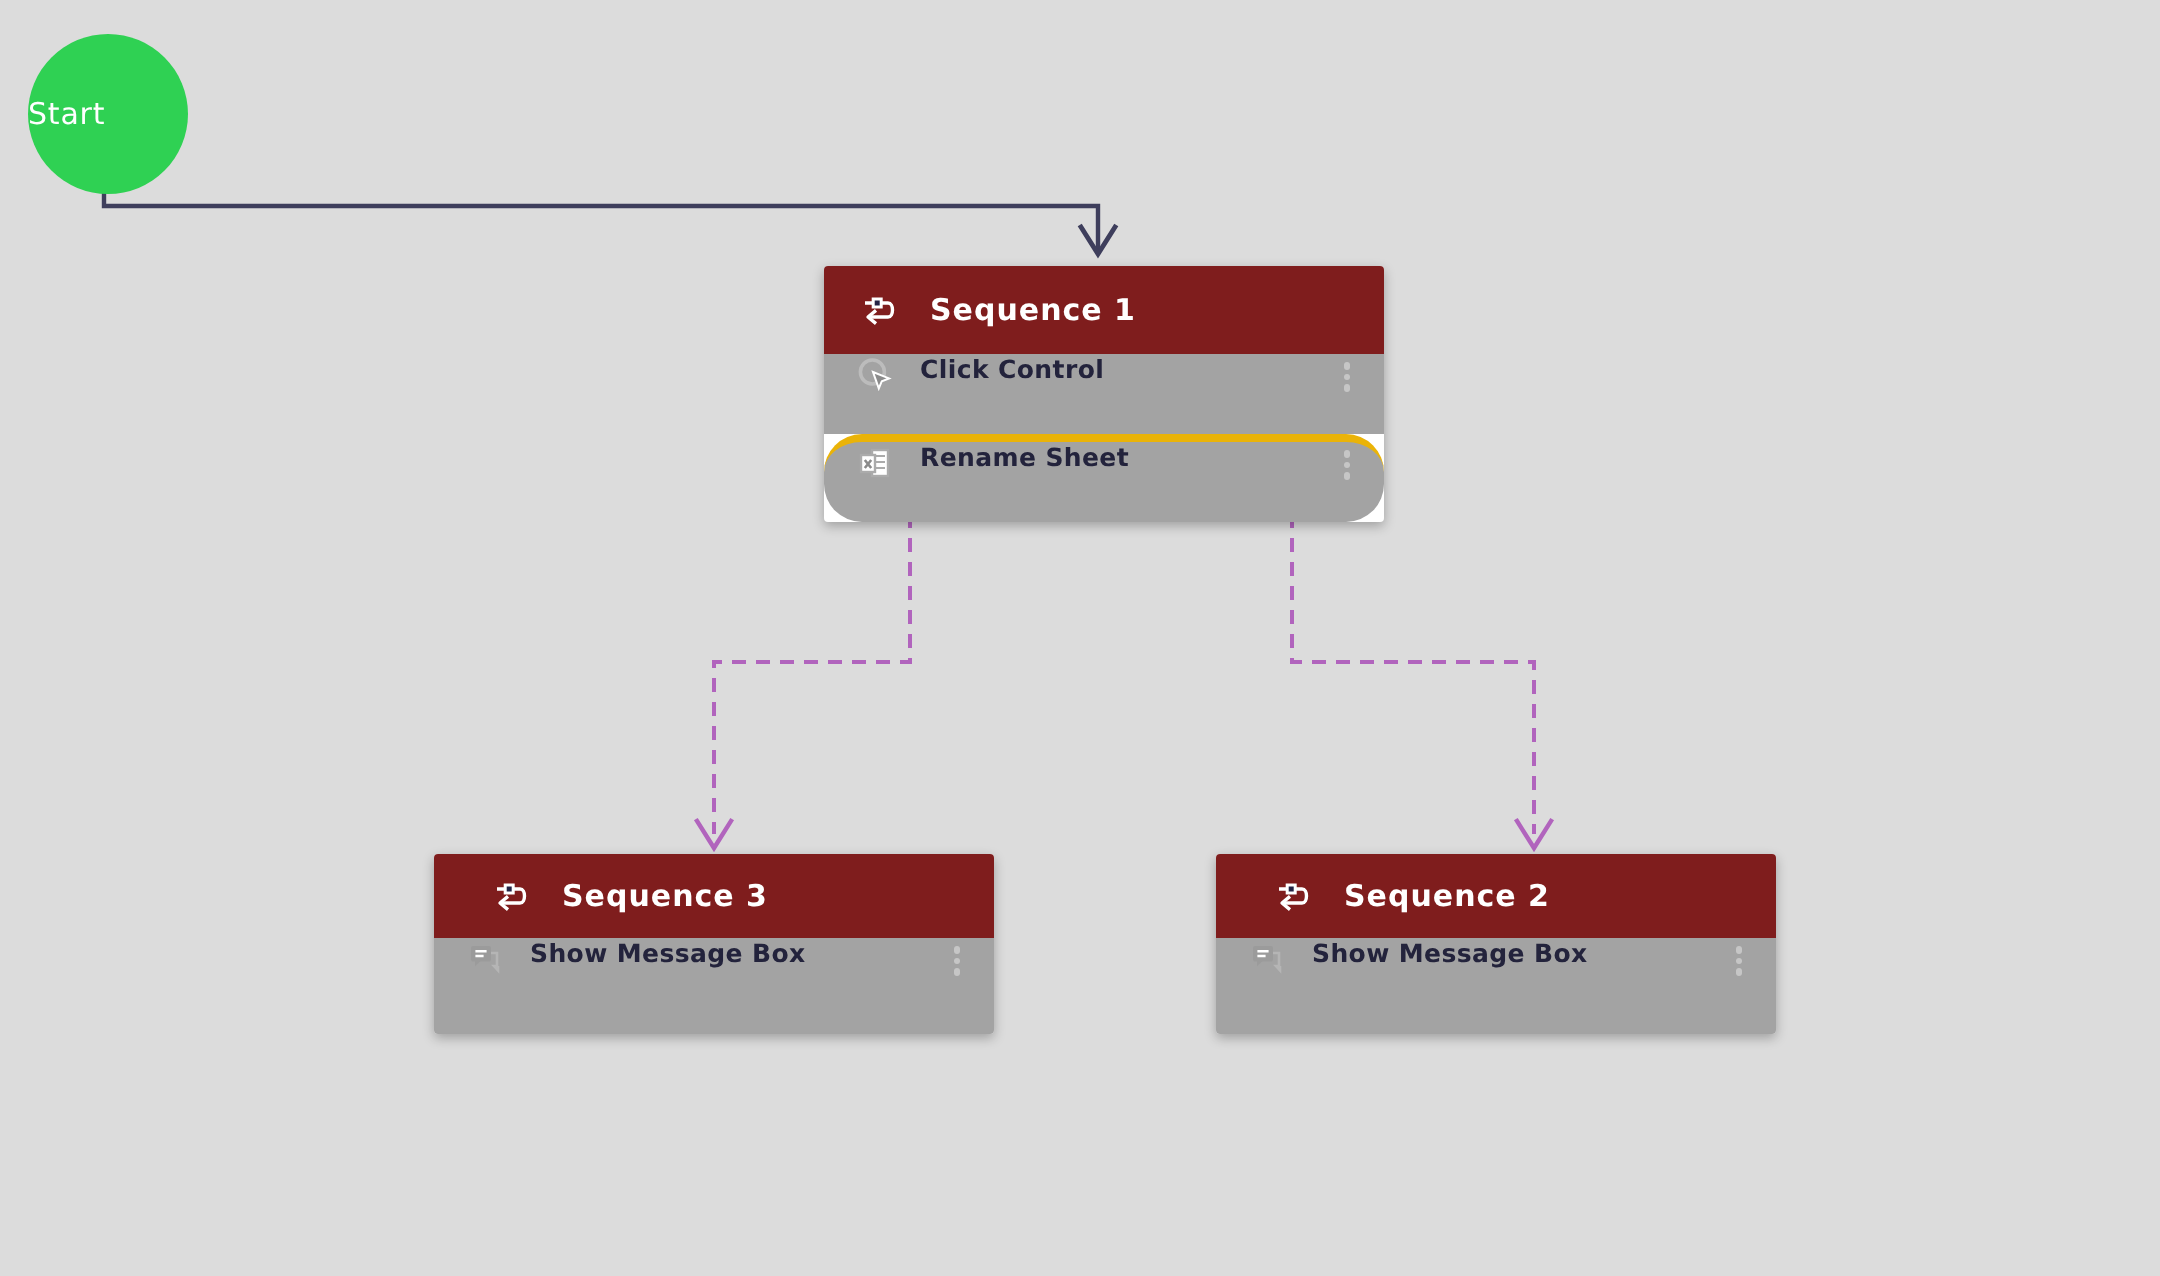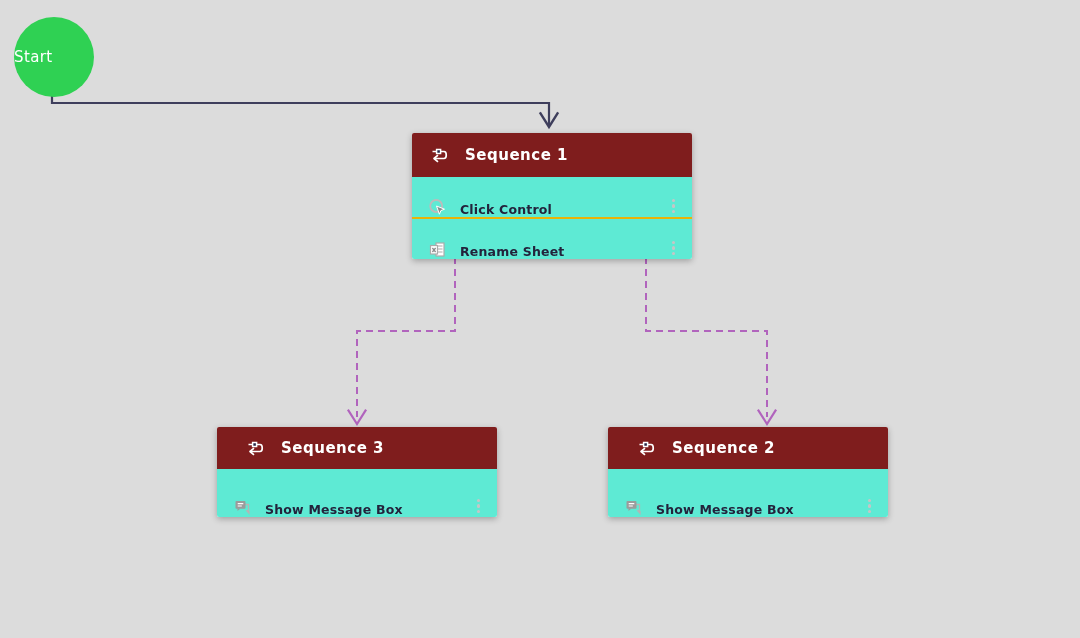--- a/index.html
+++ b/index.html
@@ -24,25 +24,25 @@
     box-shadow:0 2px 6px rgba(0,0,0,.28);overflow:hidden;
   }
   .node-header{
     background:#7f1d1d;color:#ffffff;display:flex;align-items:center;
     padding:0 0 0 16px;cursor:move;
   }
   .node-header.h44{height:44px;}
   .node-header.h42{height:42px;padding-left:27px;}
   .node-title{font-size:15px;font-weight:700;letter-spacing:.5px;margin-left:15px;}
   .row{
-    height:40px;display:flex;align-items:flex-end;background:#5eead4;
+    height:40px;display:flex;align-items:flex-start;background:#a3a3a3;
     padding:0 12px 0 15px;cursor:pointer;
   }
   .row.h42{height:48px;}
-  .row + .row{border-top:2px solid #eab308;}
+  .row + .row{border-top:4px solid #eab308;border-radius:19px;}
   .row-label{font-size:12.5px;font-weight:600;color:#23233c;letter-spacing:.2px;margin-left:13px;}
   .row-icon{width:20px;height:20px;flex:0 0 20px;display:flex;align-items:center;justify-content:center;}
   .spacer{flex:1;}
   .kebab{
     display:flex;flex-direction:column;align-items:center;gap:2px;
     padding:4px 5px;cursor:pointer;background:transparent;border:none;
   }
   .kebab i{width:3.5px;height:3.5px;border-radius:50%;background:#c6c6c6;display:block;}
   .hdr-icon{width:22px;height:20px;display:flex;align-items:center;justify-content:center;}
 </style>

